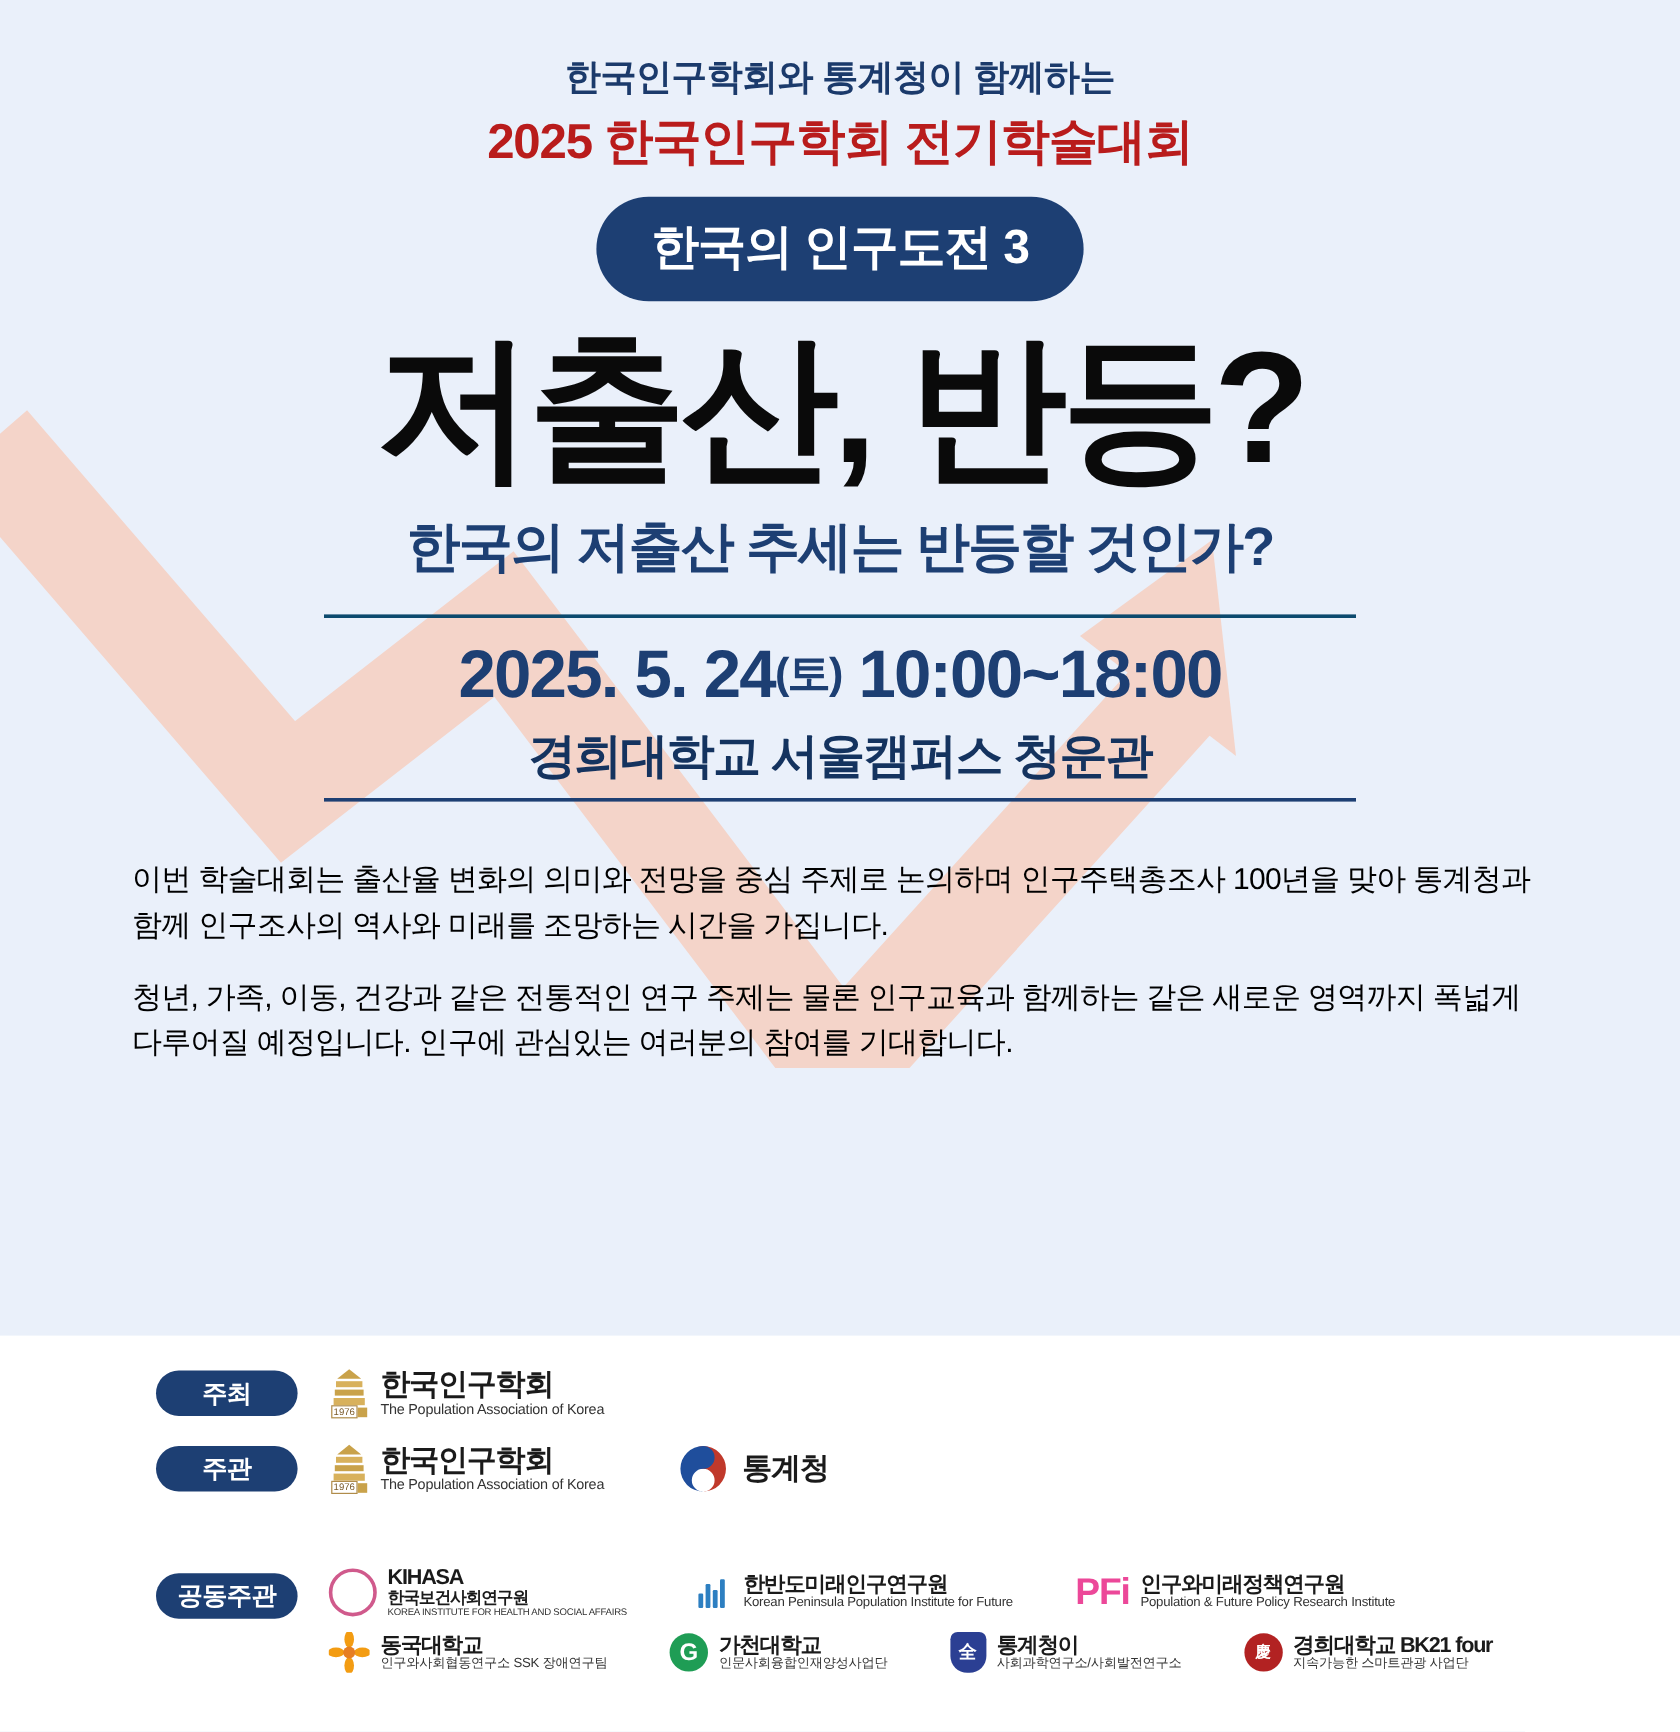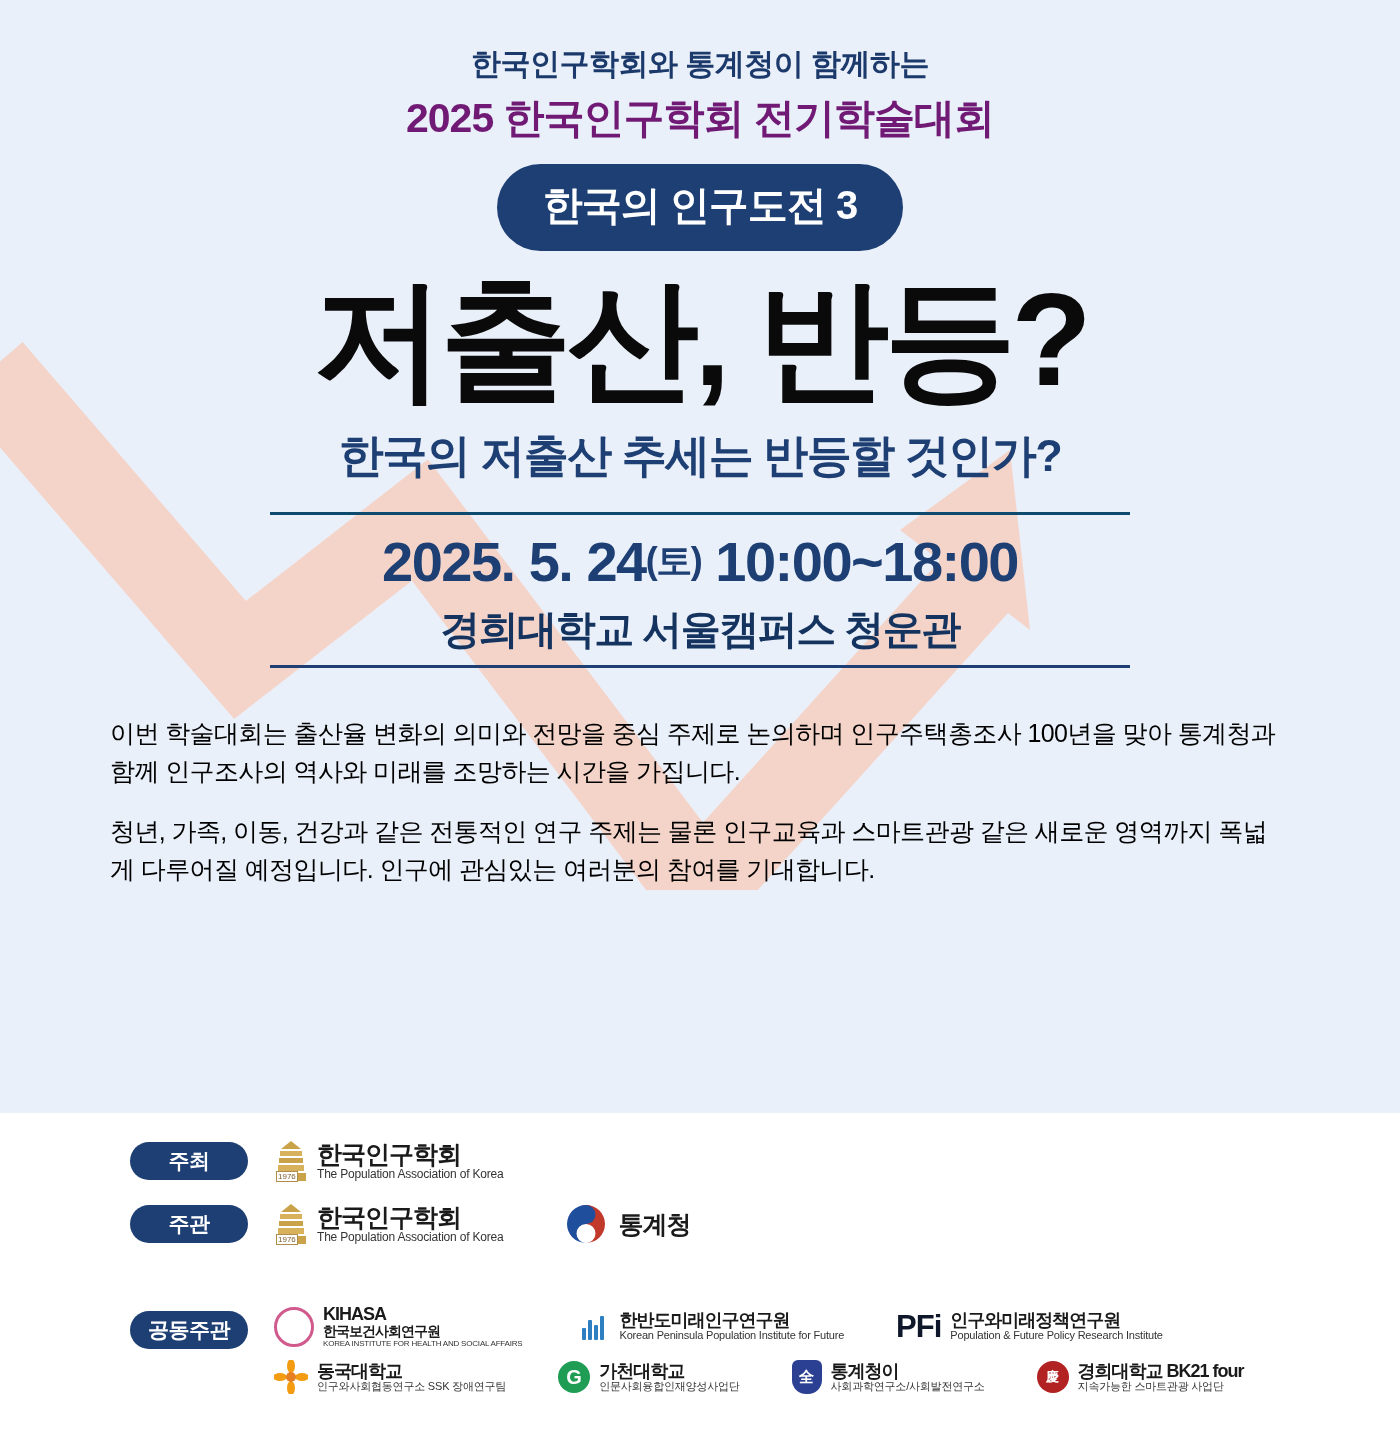--- a/index.html
+++ b/index.html
@@ -35,21 +35,21 @@
   .kicker {
     font-size: 30px;
     font-weight: 800;
     color: #1b3a6b;
     letter-spacing: -0.5px;
     margin: 6px 0 6px;
   }
   .main-title-line {
     font-size: 41px;
     font-weight: 800;
-    color: #701a75;
+    color: #b91c1c;
     letter-spacing: -1px;
     margin: 0 0 18px;
   }
 
   .pill {
     display: inline-block;
     background: #1d3f73;
     color: #ffffff;
     font-size: 40px;
     font-weight: 800;
@@ -163,21 +163,21 @@
     border: 3px solid #d05a8c; position: relative;
   }
   .mark-sq {
     width: 36px; height: 36px; border-radius: 6px;
     display: flex; align-items: flex-end; justify-content: center; gap: 2px;
     padding-bottom: 5px;
   }
   .bar { width: 4px; background: #2d7fc1; border-radius: 1px; }
 
   .mark-pfi {
-    font-size: 31px; font-weight: 800; color: #0f172a; letter-spacing: -1px; text-align: right;
+    font-size: 31px; font-weight: 800; color: #ec4899; letter-spacing: -1px; text-align: right;
   }
   .mark-flower { width: 34px; height: 34px; position: relative; }
   .mark-g {
     width: 32px; height: 32px; border-radius: 50%;
     background: #1f9d55; color: #fff; font-size: 20px; font-weight: 800;
     display:flex; align-items:center; justify-content:center;
   }
   .mark-shield {
     width: 30px; height: 34px; background: #2b3f93;
     border-radius: 6px 6px 14px 14px;
@@ -220,21 +220,21 @@
   <div class="rule-box">
     <div class="date-line">
       <span>2025. 5. 24</span><span class="dow">(토)</span>
       <span>10:00~18:00</span>
     </div>
     <div class="venue-line">경희대학교 서울캠퍼스 청운관</div>
   </div>
 
   <div class="desc">
     <p>이번 학술대회는 출산율 변화의 의미와 전망을 중심 주제로 논의하며 인구주택총조사 100년을 맞아 통계청과 함께 인구조사의 역사와 미래를 조망하는 시간을 가집니다.</p>
-    <p>청년, 가족, 이동, 건강과 같은 전통적인 연구 주제는 물론 인구교육과 스마트관광 같은 새로운 영역까지 폭넓게 다루어질 예정입니다. 인구에 관심있는 여러분의 참여를 기대합니다.</p>
+    <p>청년, 가족, 이동, 건강과 같은 전통적인 연구 주제는 물론 인구교육과 함께하는 같은 새로운 영역까지 폭넓게 다루어질 예정입니다. 인구에 관심있는 여러분의 참여를 기대합니다.</p>
   </div>
 </div>
 
 <div class="poster-bottom">
 
   <div class="org-row">
     <div class="org-tag">주최</div>
     <div class="org-logos">
       <div class="logo">
         <div class="mark-pak">

